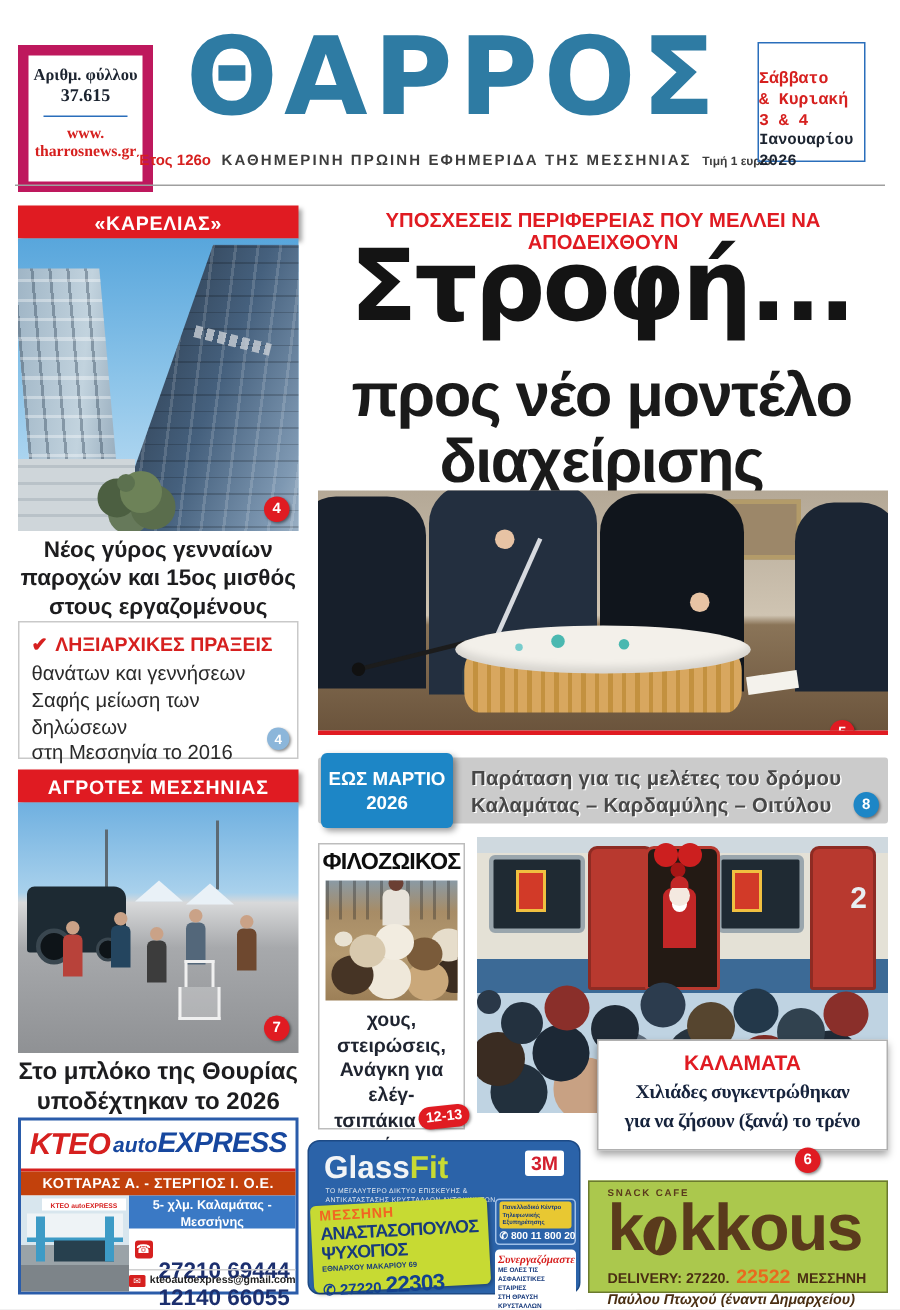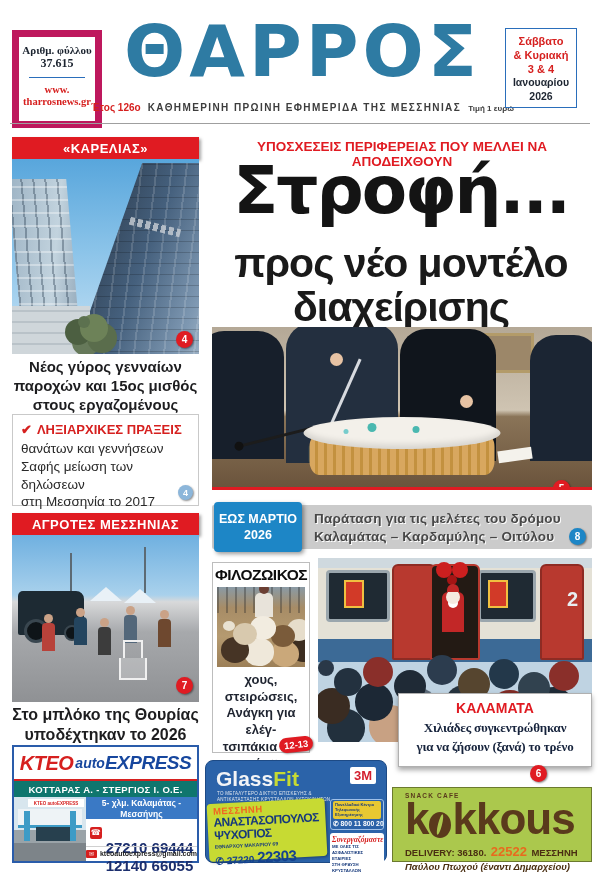--- a/index.html
+++ b/index.html
@@ -15,21 +15,21 @@
   .issue-box .rule{width:56px;height:1px;background:#2a6ebb;margin:6px auto;}
   .issue-box .w{font-size:10.5px;color:#d6201f;line-height:1.15;}
   .logo{left:110px;top:6px;width:385px;text-align:center;font-family:"DejaVu Sans",sans-serif;
         font-weight:bold;font-size:72px;letter-spacing:4px;color:#2e7ba3;line-height:1.25;}
   .subrow{left:100px;top:102px;width:405px;display:flex;align-items:baseline;justify-content:center;
           gap:7px;white-space:nowrap;}
   .era{color:#d6201f;font-weight:bold;font-size:10px;}
   .subt{color:#3d3d3d;font-weight:bold;font-size:10px;letter-spacing:1.4px;}
   .price{color:#3d3d3d;font-weight:bold;font-size:8px;}
   .date-box{left:505px;top:28px;width:72px;height:80px;border:1px solid #2a6ebb;
-            font-family:Liberation Sans, sans-serif;font-weight:bold;text-align:center;padding-top:6px;box-sizing:border-box;}
+            font-family:Liberation Mono, monospace;font-weight:bold;padding-top:18px;box-sizing:border-box;}
   .date-box .r{color:#d6201f;font-size:11px;line-height:1.25;}
   .date-box .d{color:#1c2430;font-size:10.5px;line-height:1.3;}
   .top-divider{left:10px;top:123px;width:580px;height:1px;background:#9f9f9f;}
 
   
   .band{height:22px;background:#e01b22;color:#fff;font-weight:bold;font-size:13px;
         display:flex;align-items:center;justify-content:center;letter-spacing:.5px;
         box-shadow:2px 2px 3px rgba(0,0,0,.35);}
   .badge{position:absolute;width:17px;height:17px;border-radius:50%;background:#e01b22;color:#fff;
          font-size:10px;font-weight:bold;display:flex;align-items:center;justify-content:center;
@@ -158,21 +158,21 @@
   .kal-text{font-family:"Liberation Serif",serif;font-weight:bold;font-size:13px;color:#16233c;
       text-align:center;line-height:1.45;margin-top:3px;letter-spacing:-.2px;}
 
   
   .kteo{left:12px;top:745px;width:187px;height:118px;border:2px solid #2a5caa;box-sizing:border-box;background:#fff;}
   .kteo-logo{height:32px;display:flex;align-items:center;justify-content:center;font-style:italic;
       border-bottom:2px solid #d6201f;white-space:nowrap;}
   .kteo-logo .r{color:#d6201f;font-weight:bold;font-size:20px;letter-spacing:-.5px;}
   .kteo-logo .a{color:#17479e;font-weight:bold;font-size:14px;margin-left:2px;}
   .kteo-logo .e{color:#17479e;font-weight:bold;font-size:19px;letter-spacing:-.5px;}
-  .kteo-owners{height:16px;background:#0f766e;color:#fff;font-weight:bold;font-size:9.5px;
+  .kteo-owners{height:16px;background:#c2410c;color:#fff;font-weight:bold;font-size:9.5px;
       display:flex;align-items:center;justify-content:center;letter-spacing:.3px;}
   .kteo-bottom{display:flex;height:64px;}
   .ph-kteo{position:relative;width:84px;height:64px;overflow:hidden;
       background:linear-gradient(180deg,#d8e6ee 0 52%,#9aa3a8 52% 72%,#7d8489 72% 100%);}
   .kteo-canopy{position:absolute;left:4px;top:12px;right:4px;height:16px;background:#eef3f6;border-bottom:3px solid #3d9bc6;}
   .kteo-int{position:absolute;left:22px;top:30px;width:40px;height:14px;background:#27404e;}
   .kteo-pill{position:absolute;top:14px;width:6px;height:30px;background:#3d9bc6;}
   .kteo-sign{position:absolute;left:14px;top:2px;width:56px;height:8px;background:#fff;color:#d6201f;
       font-size:4.5px;font-weight:bold;display:flex;align-items:center;justify-content:center;white-space:nowrap;}
   .kteo-info{flex:1;display:flex;flex-direction:column;}
@@ -273,21 +273,21 @@
   </div>
 
   <div class="abs reg-box">
     <div class="reg-title">
       <span class="reg-check">✔</span>
       <span>ΛΗΞΙΑΡΧΙΚΕΣ ΠΡΑΞΕΙΣ</span>
     </div>
     <div class="reg-text">
       <div>θανάτων και γεννήσεων</div>
       <div>Σαφής μείωση των δηλώσεων</div>
-      <div>στη Μεσσηνία το 2017</div>
+      <div>στη Μεσσηνία το 2016</div>
     </div>
     <div class="badge ltblue" style="right:5px;bottom:5px;">4</div>
   </div>
 
   <div class="abs band agrotes-band">ΑΓΡΟΤΕΣ ΜΕΣΣΗΝΙΑΣ</div>
   <div class="photo ph-agrotes">
     <div class="pole" style="left:58px;"></div>
     <div class="pole" style="left:132px;top:12px;"></div>
     <div class="tent" style="left:78px;"></div>
     <div class="tent" style="left:112px;top:54px;"></div>
@@ -449,20 +449,20 @@
       </div>
     </div>
   </div>
 
   <div class="abs kok">
     <div class="kok-cat">SNACK CAFE</div>
     <div class="kok-brand">
       <span>k</span><span class="bean"></span><span>kkous</span>
     </div>
     <div class="kok-line">
-      <span class="lb">DELIVERY: 36180.</span>
+      <span class="lb">DELIVERY: 27220.</span>
       <span class="num">22522</span>
       <span class="lb"> ΜΕΣΣΗΝΗ</span>
     </div>
     <div class="kok-addr">Παύλου Πτωχού (έναντι Δημαρχείου)</div>
   </div>
 
 </div>
 
 </body></html>

